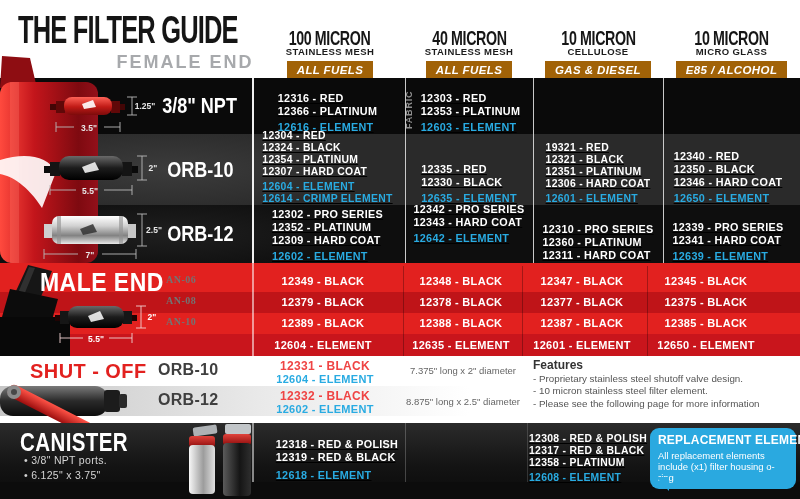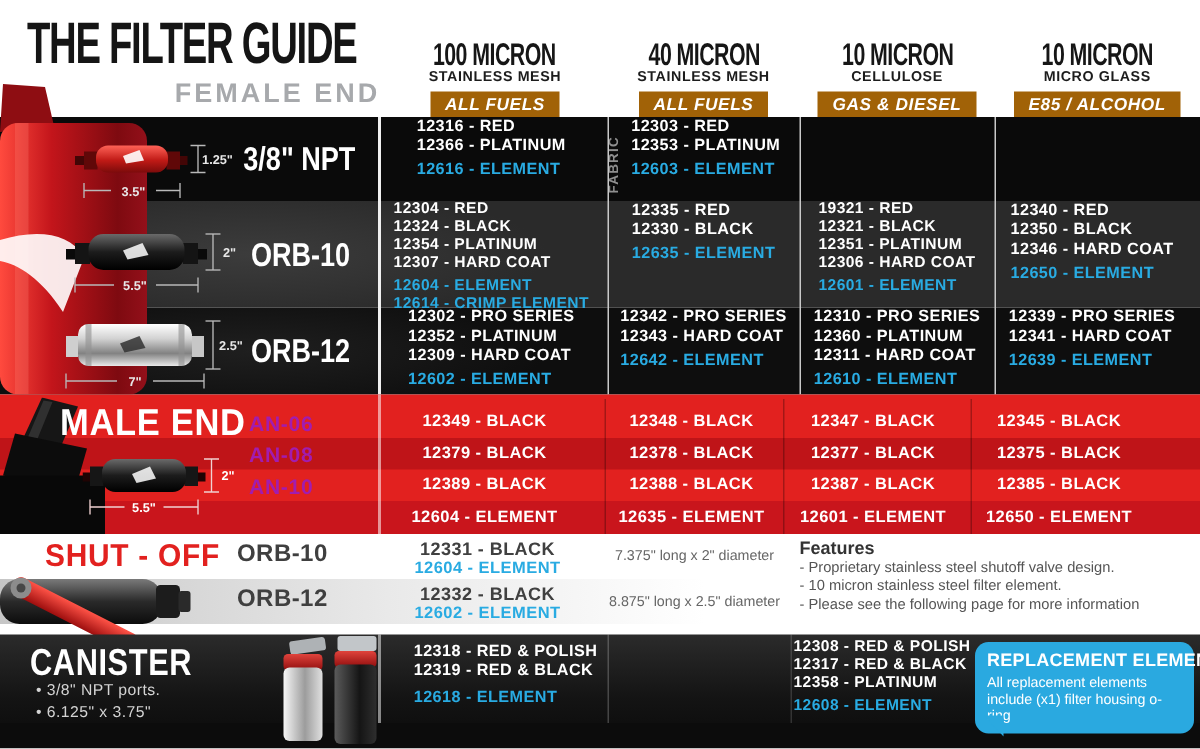--- a/index.html
+++ b/index.html
@@ -13,41 +13,41 @@
   .subtitle{left:110px;top:52px;width:150px;text-align:center;font-weight:700;font-size:18px;
             color:#a7a9ac;letter-spacing:2px;white-space:nowrap;}
   .colhead{top:26px;text-align:center;}
   .micron{display:inline-block;font-weight:700;font-size:19px;color:#161616;white-space:nowrap;
           transform:scale(.75,1.1);transform-origin:center top;letter-spacing:-.5px;}
   .media{margin-top:-2px;font-weight:700;font-size:9.5px;color:#1c1c1c;letter-spacing:.4px;}
   .badge{display:inline-block;margin-top:4px;background:#a16207;color:#fff;
          font-style:italic;font-weight:700;font-size:11.5px;padding:2.5px 10px 3px;letter-spacing:.4px;}
 
   
-  .cell{display:flex;align-items:flex-start;justify-content:center;}
+  .cell{display:flex;align-items:flex-end;justify-content:center;text-decoration:underline;}
   .part{font-weight:700;font-size:10.8px;line-height:13px;color:#fff;letter-spacing:.3px;white-space:nowrap;}
   .tight .part{font-size:10.4px;line-height:12px;}
   .elem{color:#29abe2;}
   .egap{margin-top:3px;}
   .rlabel{display:inline-block;font-weight:700;font-size:22px;color:#fff;white-space:nowrap;
           transform:scaleX(.82);transform-origin:center;}
   .labelbox{display:flex;align-items:center;justify-content:center;}
   svg text{font-family:"Liberation Sans",sans-serif;font-weight:700;}
   .dimtxt{fill:#e8e8e8;font-size:8.5px;}
   .dimln{stroke:#b9b9b9;stroke-width:.9;}
   .fabric{left:404px;top:87px;font-weight:700;font-size:9px;color:#8f8f8f;letter-spacing:.8px;
           writing-mode:vertical-rl;transform:rotate(180deg);height:42px;}
 
   
   .mcell{text-align:center;font-weight:700;font-size:11px;color:#fff;letter-spacing:.3px;white-space:nowrap;}
-  .anlabel{font-weight:700;font-size:14px;color:#a21caf;letter-spacing:.5px;}
+  .anlabel{font-weight:700;font-size:10px;color:#737373;letter-spacing:.5px;font-family:Liberation Serif, serif;}
 
   
   .solabel{font-weight:700;font-size:16px;color:#3f3f3f;letter-spacing:.3px;}
-  .sopart{font-weight:700;font-size:12px;line-height:13px;color:#404040;letter-spacing:.3px;}
+  .sopart{font-weight:700;font-size:12px;line-height:13px;color:#ef4444;letter-spacing:.3px;}
   .soelem{font-weight:700;font-size:11px;line-height:13px;color:#29abe2;letter-spacing:.3px;}
   .sosize{font-size:9.5px;color:#666;}
   .feat-title{font-weight:700;font-size:12px;color:#333;text-align:right;}
   .feat-line{font-size:9.8px;line-height:12.3px;color:#555;}
 
   
   .cbullet{font-size:10.5px;line-height:15px;color:#d4d4d4;letter-spacing:.3px;}
   .callout{background:#2aa9e0;border-radius:9px;padding:6px 8px;color:#fff;}
   .callout .ct{font-weight:700;font-size:12px;line-height:13px;letter-spacing:.2px;white-space:nowrap;}
   .callout .cb{font-size:9.5px;line-height:11px;margin-top:3px;}

